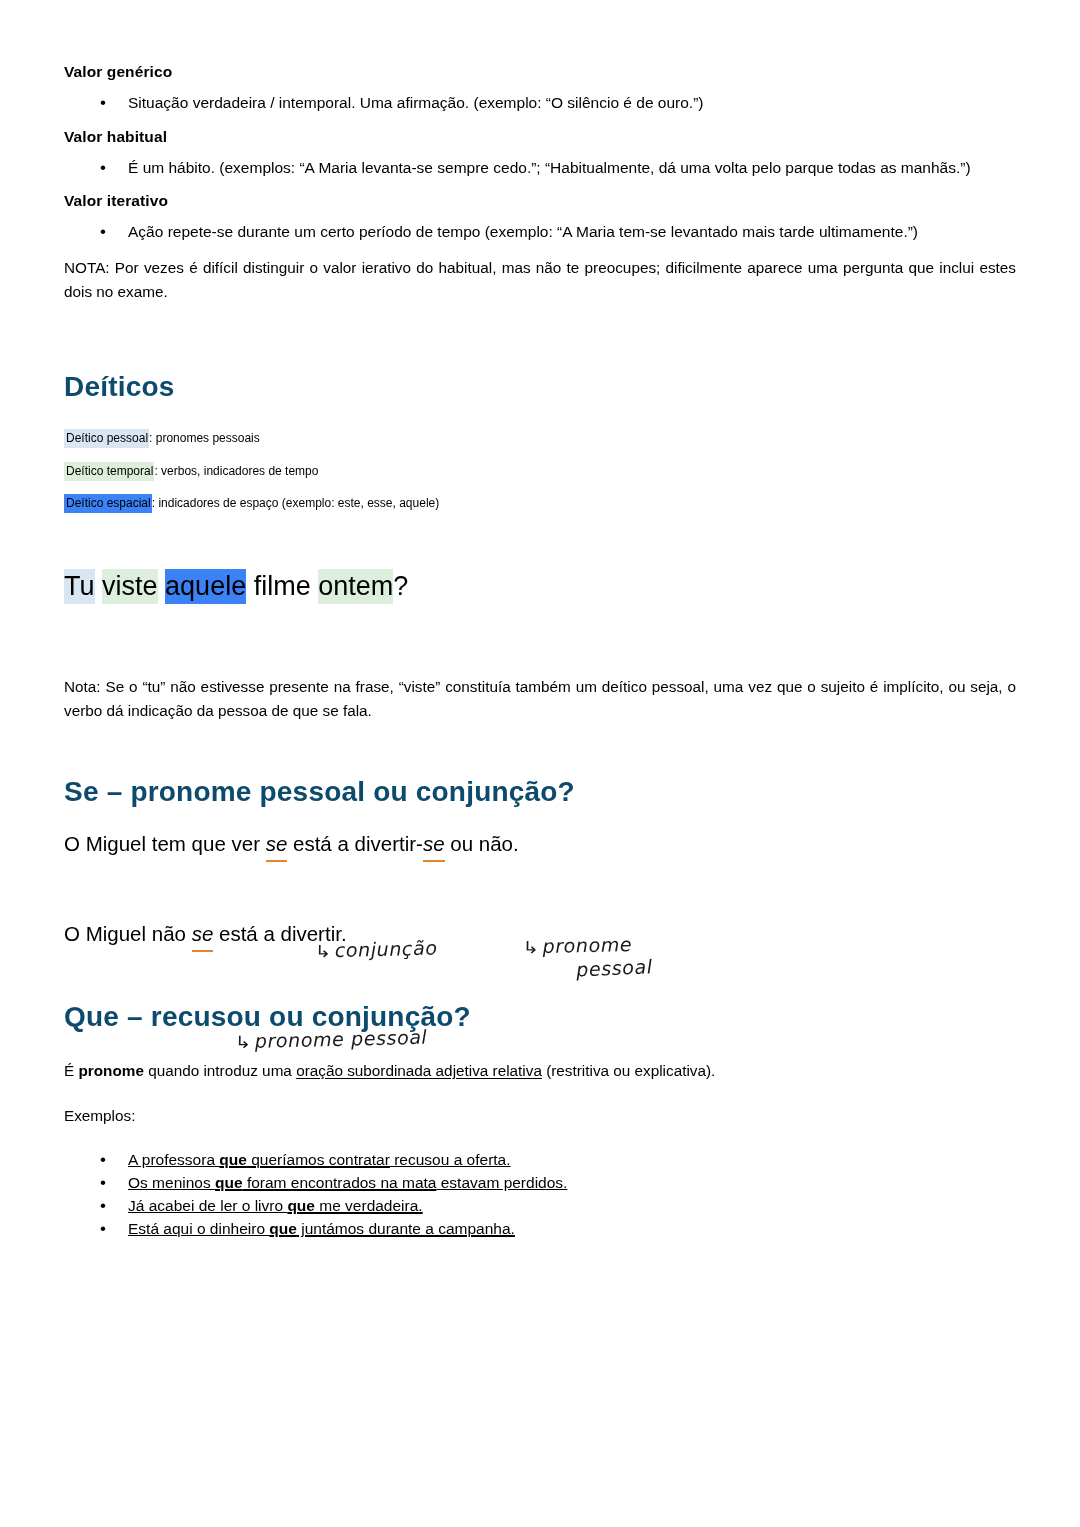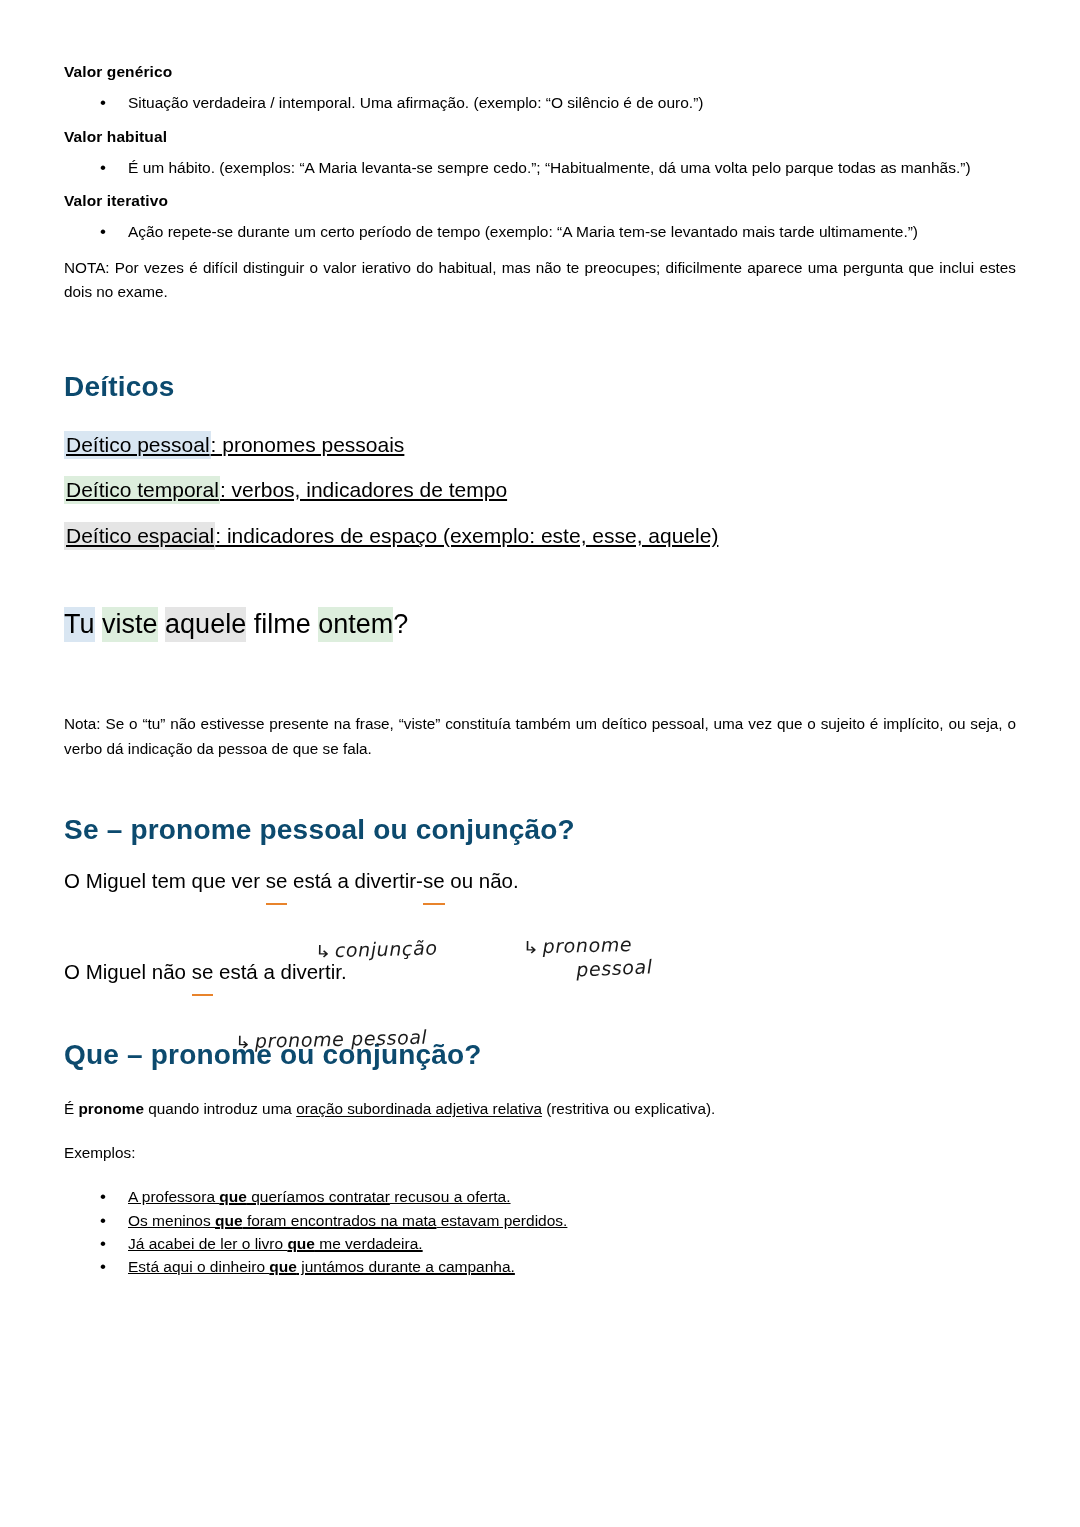--- a/index.html
+++ b/index.html
@@ -80,28 +80,27 @@
     font-size: 28px;
     font-weight: bold;
     line-height: 1.2;
     margin: 0;
     letter-spacing: 0.2px;
   }
 
   
   .hl-blue   { background-color: #d9e6f2; }
   .hl-green  { background-color: #ddeedd; }
-  .hl-yellow { background-color: #e5e5e5; }
+  .hl-yellow { background-color: #3b82f6; }
 
   .deitico-line {
-    font-size: 21px;
+    font-size: 12px;
     line-height: 1.4;
     margin: 0;
     white-space: nowrap;
-    text-decoration: underline;
   }
   .deitico-line .tag {
     padding: 2px 1px 3px 2px;
   }
 
   .big-sentence {
     font-size: 27px;
     line-height: 1.35;
     margin: 0;
     white-space: nowrap;
@@ -109,21 +108,22 @@
   .big-sentence span { padding: 2px 0 3px 0; }
 
   .plain-sentence {
     font-size: 20.5px;
     line-height: 1.3;
     margin: 0;
     white-space: nowrap;
   }
   .u-orange {
     border-bottom: 2.5px solid #E8832B;
-    padding-bottom: 11px;
+    padding-bottom: 5px;
+    font-style: italic;
   }
 
   .u-black { text-decoration: underline; text-underline-offset: 2px; }
   b.q { font-weight: bold; }
 
   
   .handwriting {
     position: absolute;
     font-family: "DejaVu Sans", sans-serif;
     font-style: italic;
@@ -222,21 +222,21 @@
     <div class="sp-34"></div>
     <div class="sp-30"></div>
 
     <p class="plain-sentence">
       <span>O Miguel não </span><span class="u-orange">se</span><span> está a divertir.</span>
     </p>
 
     <div class="sp-42"></div>
     <div class="sp-10"></div>
 
-    <h2 class="orange-heading">Que – pronome ou conjunção?</h2>
+    <h2 class="orange-heading">Que – recusou ou conjunção?</h2>
 
     <div class="sp-26"></div>
 
     <p class="para nojust">
       <span>É </span><b class="q">pronome</b><span> quando introduz uma </span><span class="u-black">oração subordinada adjetiva relativa</span><span> (restritiva ou explicativa).</span>
     </p>
 
     <div class="sp-10"></div>
 
     <p class="para nojust">Exemplos:</p>

